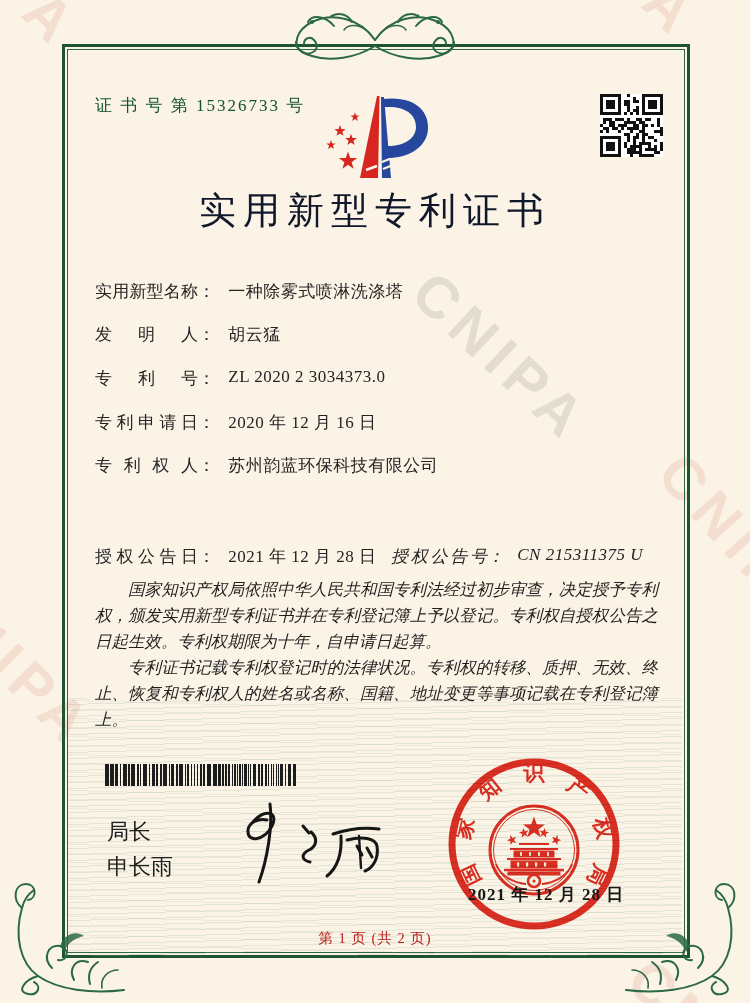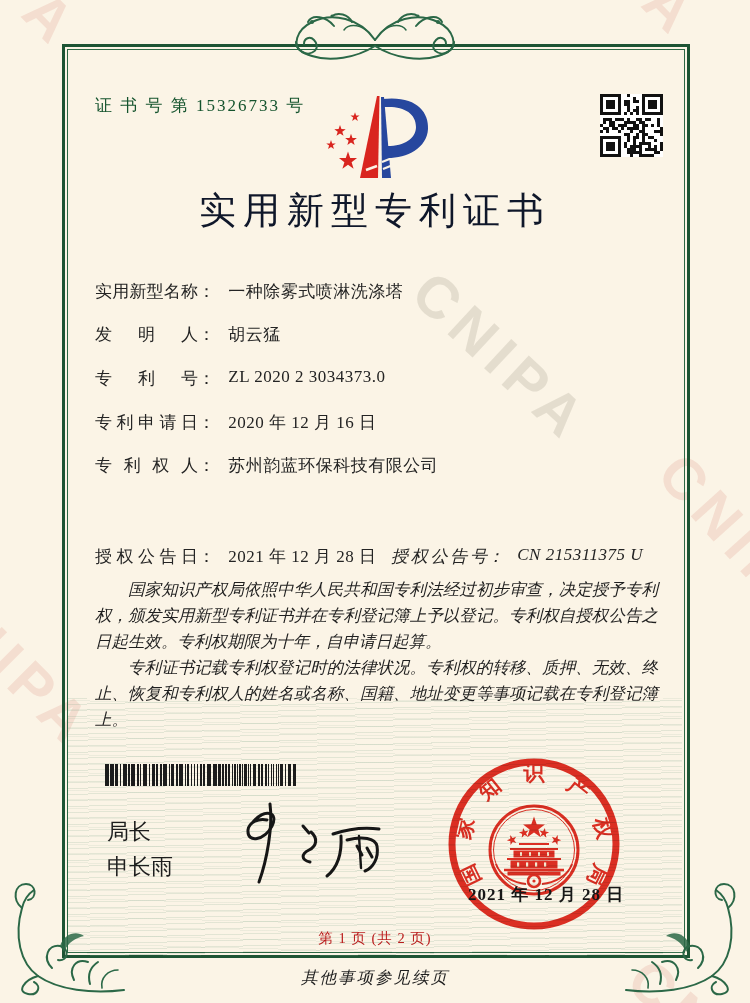--- a/index.html
+++ b/index.html
@@ -439,15 +439,14 @@
         <circle cx="0" cy="31" r="1.6" stroke="none"></circle>
         <path d="M-38,14 C-34,26 -20,33 -8,34" stroke-width="2" fill="none"></path>
         <path d="M38,14 C34,26 20,33 8,34" stroke-width="2" fill="none"></path>
       </g>
     </g>
   </svg>
 
   <div class="seal-date">2021 年 12 月 28 日</div>
 
   <div class="page-indicator">第 1 页 (共 2 页)</div>
-  <div class="cont-note">其他事项参见续页</div>
 
 </div>
 
 </body></html>

